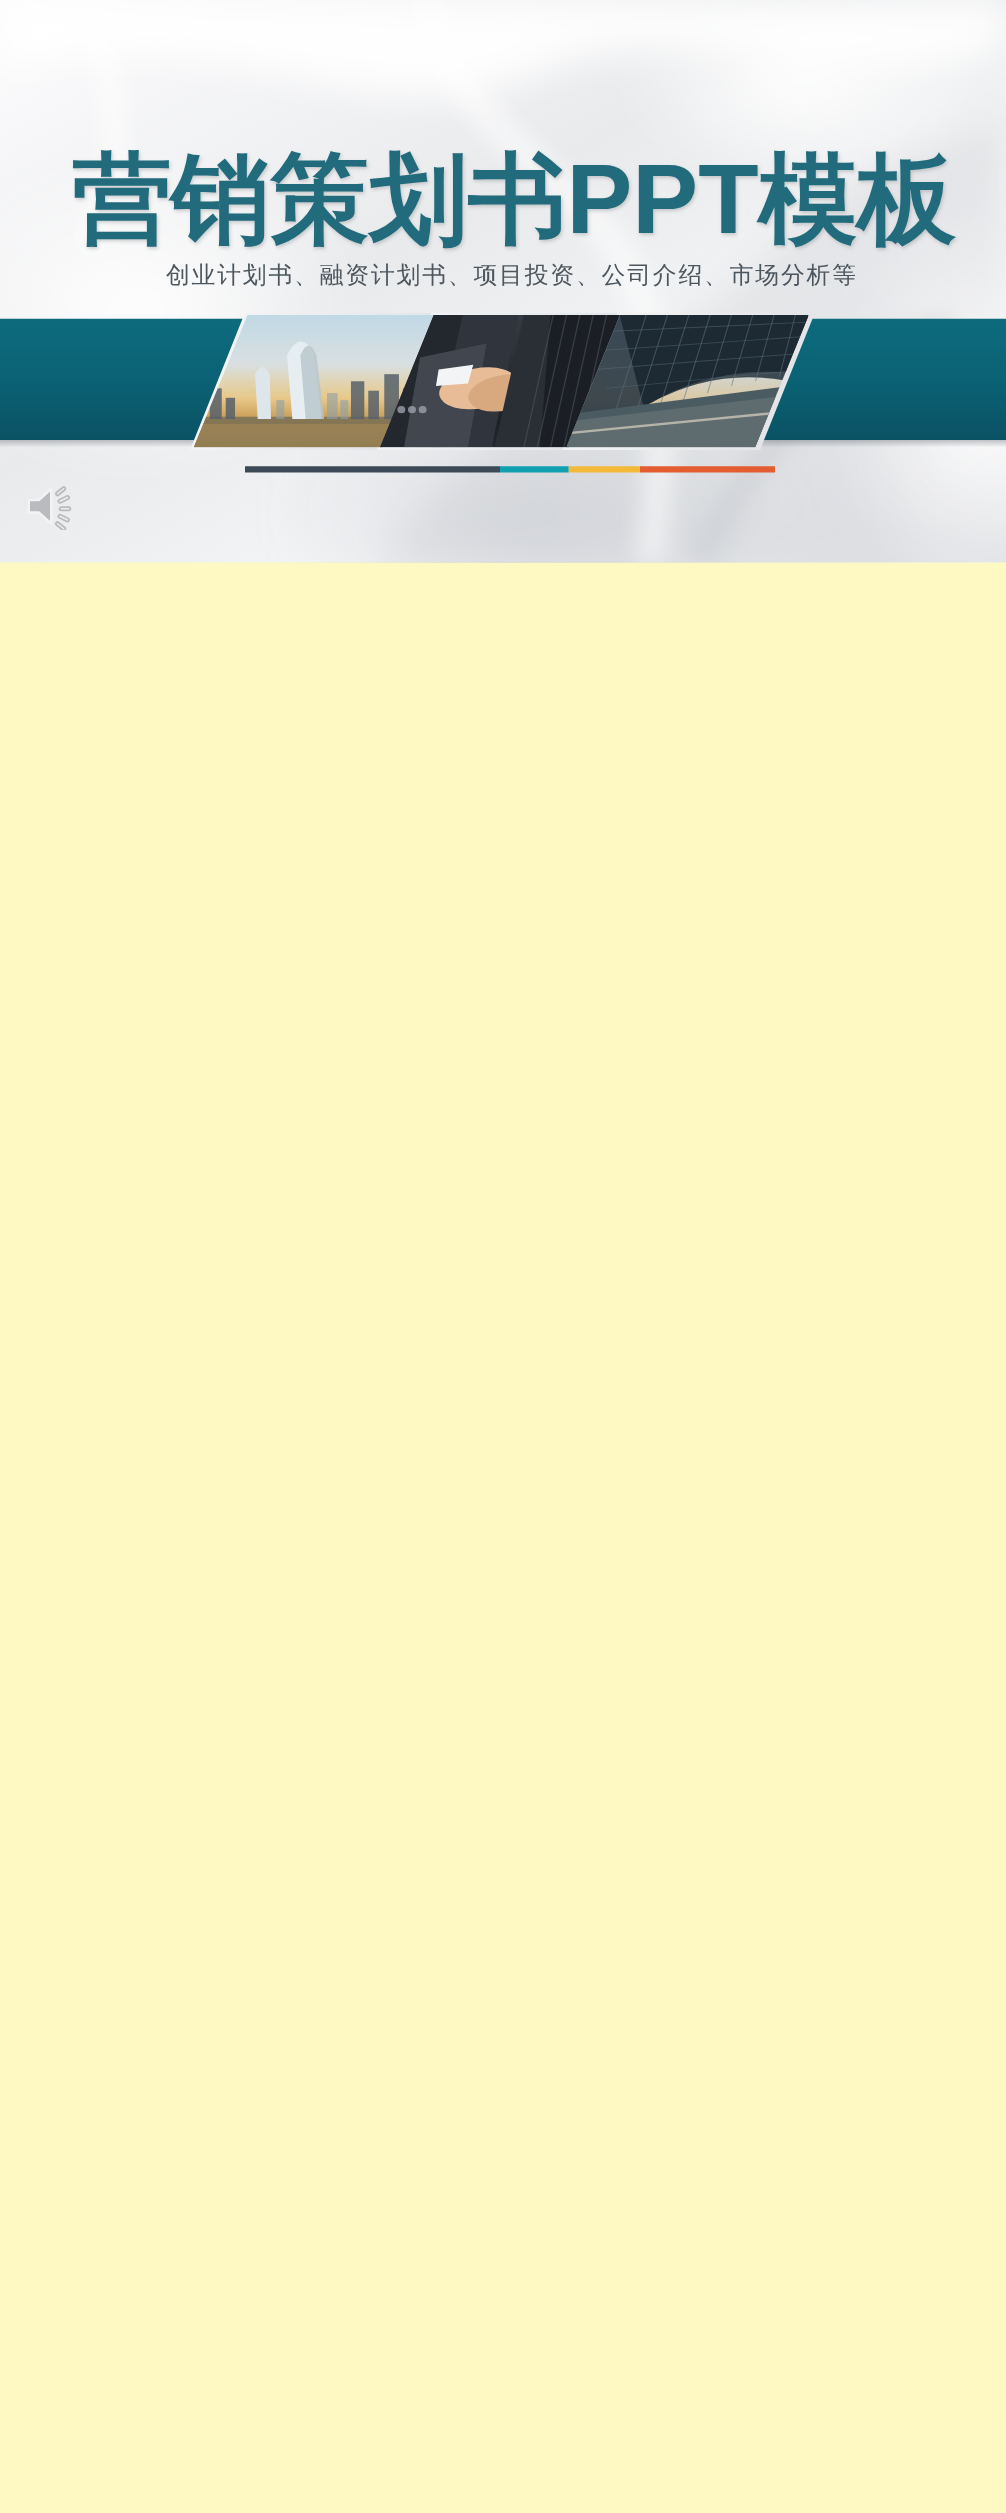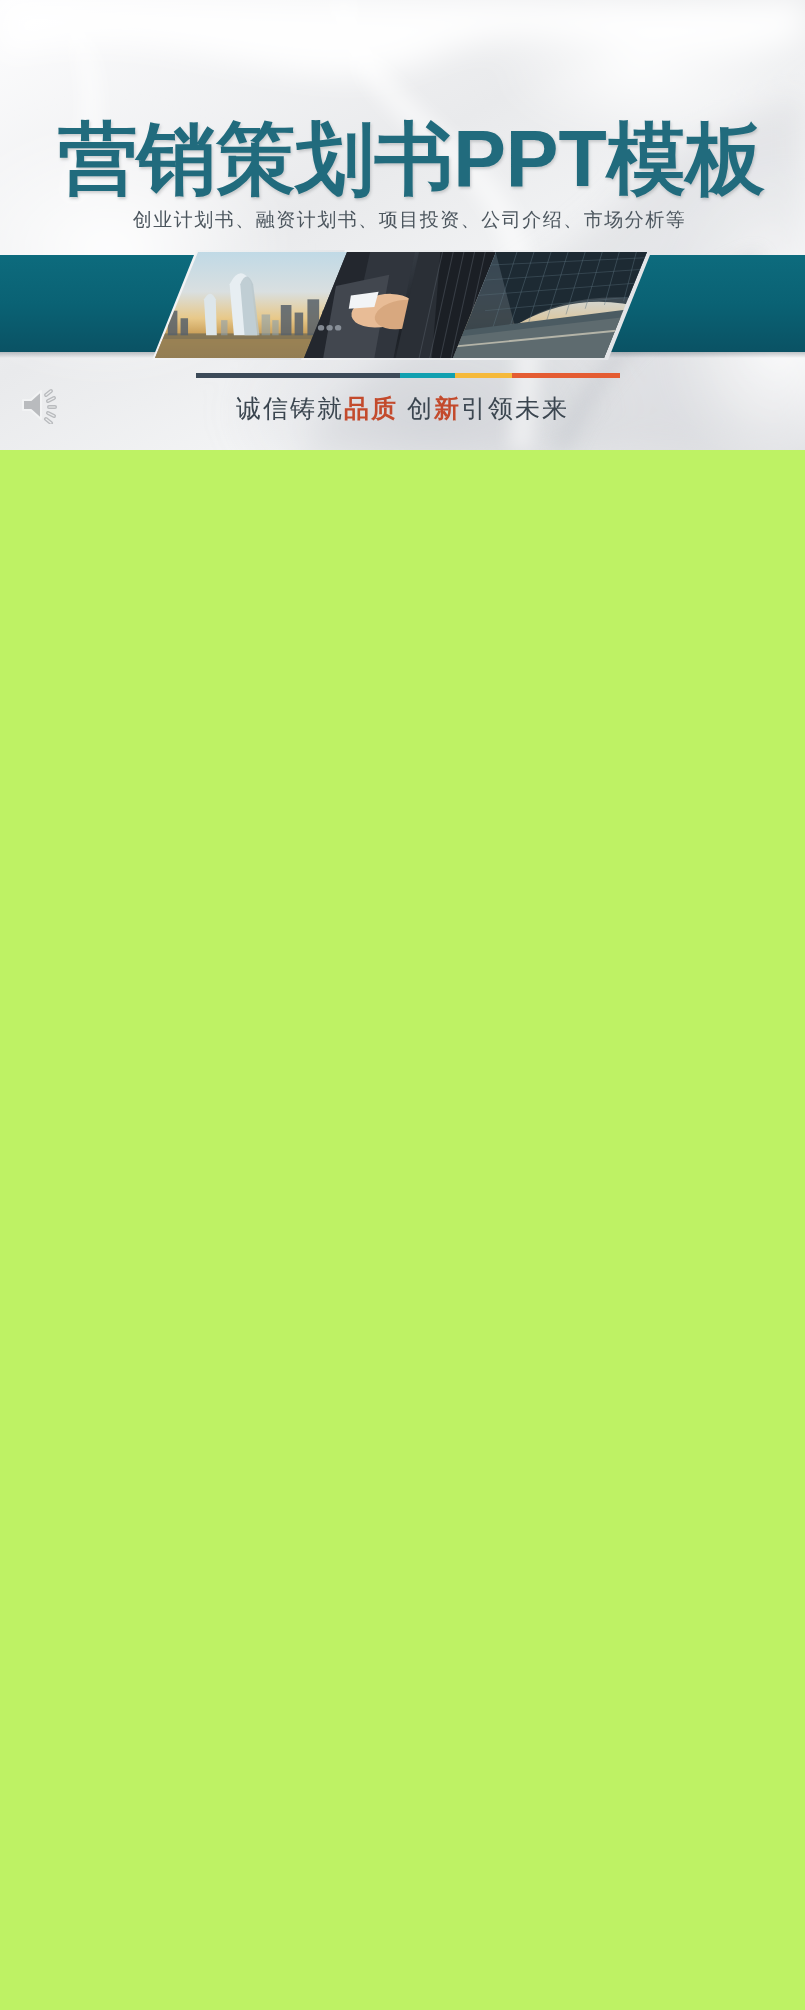--- a/index.html
+++ b/index.html
@@ -1,17 +1,17 @@
 <!DOCTYPE html>
 <html><head>
 <meta charset="utf-8">
 <style>
   html,body{margin:0;padding:0;}
   body{width:805px;background:#e9eaec;font-family:"Liberation Sans",sans-serif;}
-  #page{position:relative;width:805px;height:2010px;overflow:hidden;background:#bef264;}
+  #page{position:relative;width:805px;height:2010px;overflow:hidden;background:#fef9c3;}
 
   
   .silk{position:absolute;inset:0;overflow:hidden;background:#e8e9eb;}
   .silk svg{position:absolute;left:0;top:0;}
 
   
   #cover{position:absolute;left:0;top:0;width:805px;height:450px;overflow:hidden;}
   .cv-title{position:absolute;left:9px;top:119px;width:805px;text-align:center;
     font-size:79px;font-weight:bold;letter-spacing:0px;color:#216b7d;line-height:1;
     text-shadow:1px 2px 3px rgba(120,125,130,.35);}
@@ -164,21 +164,20 @@
           <path d="M0 84 L182 58 L182 112 L0 112Z" fill="#4b5b62"></path>
           <path d="M0 90 L182 66 L182 112 L0 112Z" fill="#5e6b6f"></path>
           <path d="M0 100 L182 80" stroke="#d9d3c1" stroke-width="2" opacity=".7" fill="none"></path>
         </svg>
       </div>
     </div>
     <div class="cv-bar" style="left:196px;width:204px;background:#3c4a58"></div>
     <div class="cv-bar" style="left:400px;width:55px;background:#11a0b0"></div>
     <div class="cv-bar" style="left:455px;width:57px;background:#f5b93a"></div>
     <div class="cv-bar" style="left:512px;width:108px;background:#e45c32"></div>
-    <div class="cv-tag"><span>诚信铸就</span><b>品质</b>&nbsp;<span>创</span><b>新</b><span>引领未来</span></div>
     <div class="spk">
       <svg width="44" height="38" viewBox="0 0 44 38">
         <g filter="none">
           <path d="M5 14 L13 14 L23 5 L23 33 L13 24 L5 24 Z" fill="#b9bbbe" stroke="#f2f3f4" stroke-width="2" stroke-linejoin="round"></path>
           <g stroke="#b9bbbe" stroke-width="4" stroke-linecap="round">
             <path d="M28 9 L33 5"></path>
               <path d="M30 15 L36 12"></path>
               <path d="M31 21 L37 21"></path>
             <path d="M30 27 L36 30"></path>
               <path d="M28 33 L33 37"></path>

